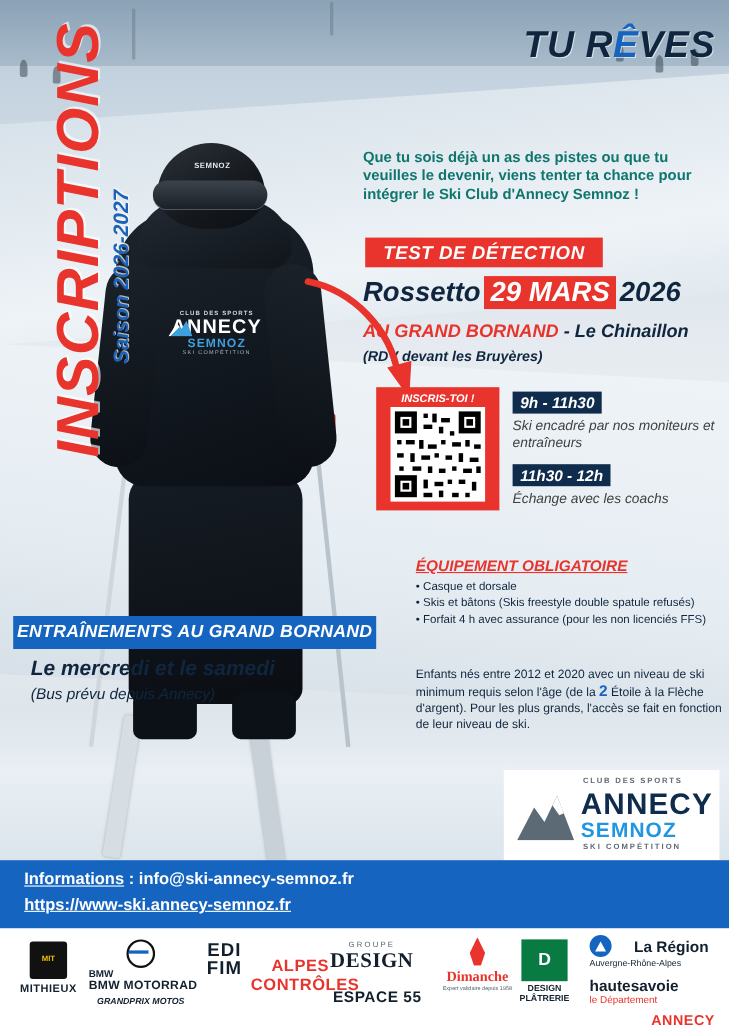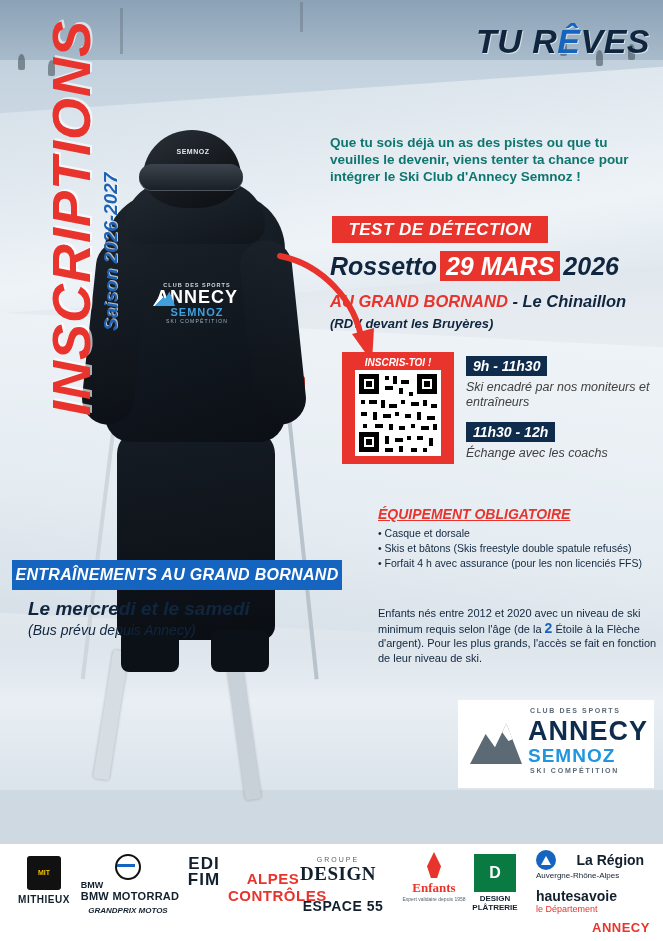--- a/index.html
+++ b/index.html
@@ -470,20 +470,26 @@
 
   <div class="club">
     <div class="mtn"></div>
     <div class="mtn2"></div>
     <div class="c1">CLUB DES SPORTS</div>
     <div class="c2">ANNECY</div>
     <div class="c3">SEMNOZ</div>
     <div class="c4">SKI COMPÉTITION</div>
   </div>
 
+  <div class="infobar">
+    <div class="l1">
+      <u>Informations</u><span> : </span><span>info@ski-annecy-semnoz.fr</span>
+    </div>
+    <div class="l2">https://www-ski.annecy-semnoz.fr</div>
+  </div>
 
   <div class="sponsors">
 
     <div class="sp sp1">
       <div class="badge">MIT</div>
       <div class="nm">MITHIEUX</div>
     </div>
 
     <div class="sp sp2">
       <span class="circ"></span>
@@ -506,21 +512,21 @@
       <div class="top">GROUPE</div>
       <div class="nm">DESIGN</div>
     </div>
 
     <div class="sp sp6">
       <div class="nm">ESPACE 55</div>
     </div>
 
     <div class="sp sp7">
       <div class="fl"></div>
-      <div class="nm">Enfants</div>
+      <div class="nm">Dimanche</div>
       <div class="sub">Expert validaire depuis 1958</div>
     </div>
 
     <div class="sp sp8">
       <div class="sq">D</div>
       <div class="nm">DESIGN PLÂTRERIE</div>
     </div>
 
     <div class="sp sp9">
       <span class="tri"></span>

